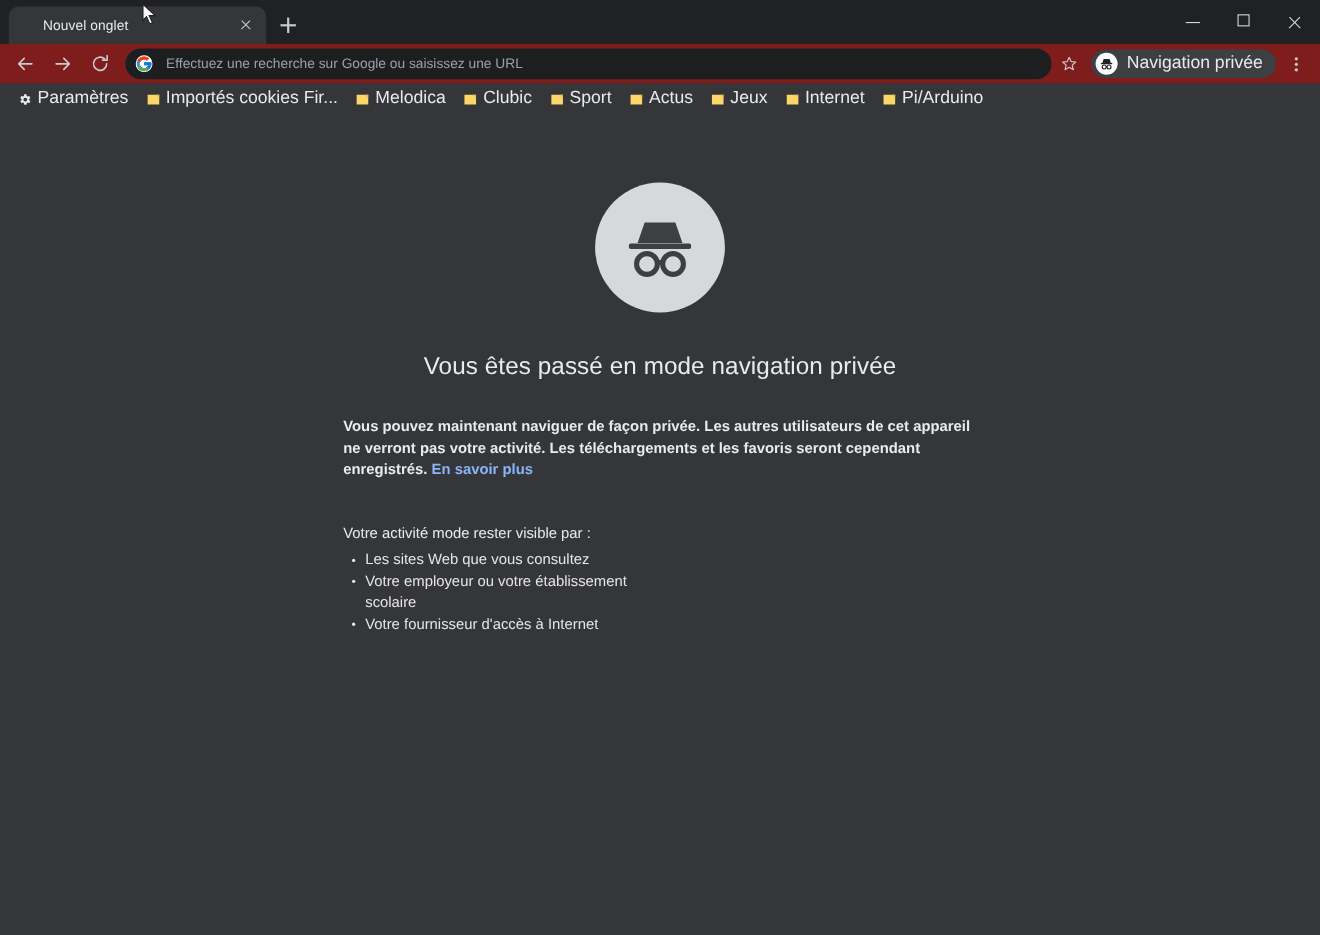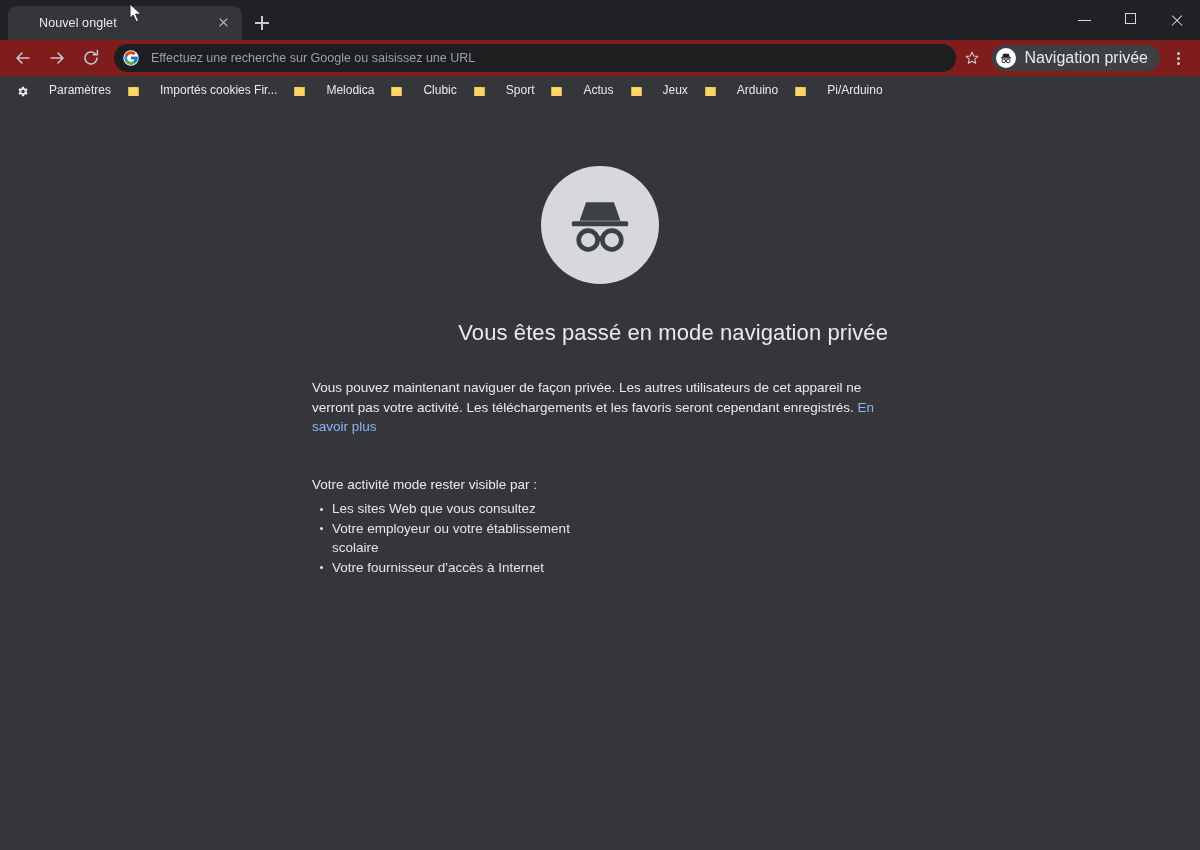--- a/index.html
+++ b/index.html
@@ -231,23 +231,23 @@
   .bookmark {
     display: flex;
     align-items: center;
     height: 22px;
     padding: 0 8px;
     border-radius: 4px;
     flex: 0 0 auto;
   }
   .bookmark-label {
     color: #e8eaed;
-    font-size: 12px;
+    font-size: 16px;
     white-space: nowrap;
-    margin-left: 20px;
+    margin-left: 5px;
   }
   .folder-icon {
     width: 13px; height: 13px;
     flex: 0 0 auto;
     position: relative;
   }
 
   
   .page {
     flex: 1 1 auto;
@@ -266,30 +266,31 @@
     border-radius: 50%;
     background: #d6d8dc;
     margin: 0 auto;
     display: flex;
     align-items: center;
     justify-content: center;
   }
   .page-title {
     color: #e8eaed;
     font-size: 22px;
-    text-align: right;
+    text-align: center;
     font-weight: 400;
     margin: 36px 0 0 0;
     letter-spacing: .1px;
   }
   .page-intro {
     color: #e8eaed;
     font-size: 13.5px;
     line-height: 19.5px;
     margin: 32px 0 0 0;
+    font-weight: bold;
   }
   .learn-more {
     color: #8ab4f8;
     text-decoration: none;
   }
   .columns {
     display: flex;
     margin-top: 38px;
   }
   .column {
@@ -489,21 +490,21 @@
       <span class="bookmark-label">Jeux</span>
     </div>
 
     <div class="bookmark">
       <span class="folder-icon">
         <svg width="13" height="13" viewBox="0 0 16 16">
           <path fill="#fcd667" d="M1.5 2.5h13v11h-13z"></path>
           <path fill="#e0b84f" d="M11 2.5h3.5V6z"></path>
         </svg>
       </span>
-      <span class="bookmark-label">Arduino</span>
+      <span class="bookmark-label">Internet</span>
     </div>
 
     <div class="bookmark">
       <span class="folder-icon">
         <svg width="13" height="13" viewBox="0 0 16 16">
           <path fill="#fcd667" d="M1.5 2.5h13v11h-13z"></path>
           <path fill="#e0b84f" d="M11 2.5h3.5V6z"></path>
         </svg>
       </span>
       <span class="bookmark-label">Pi/Arduino</span>

